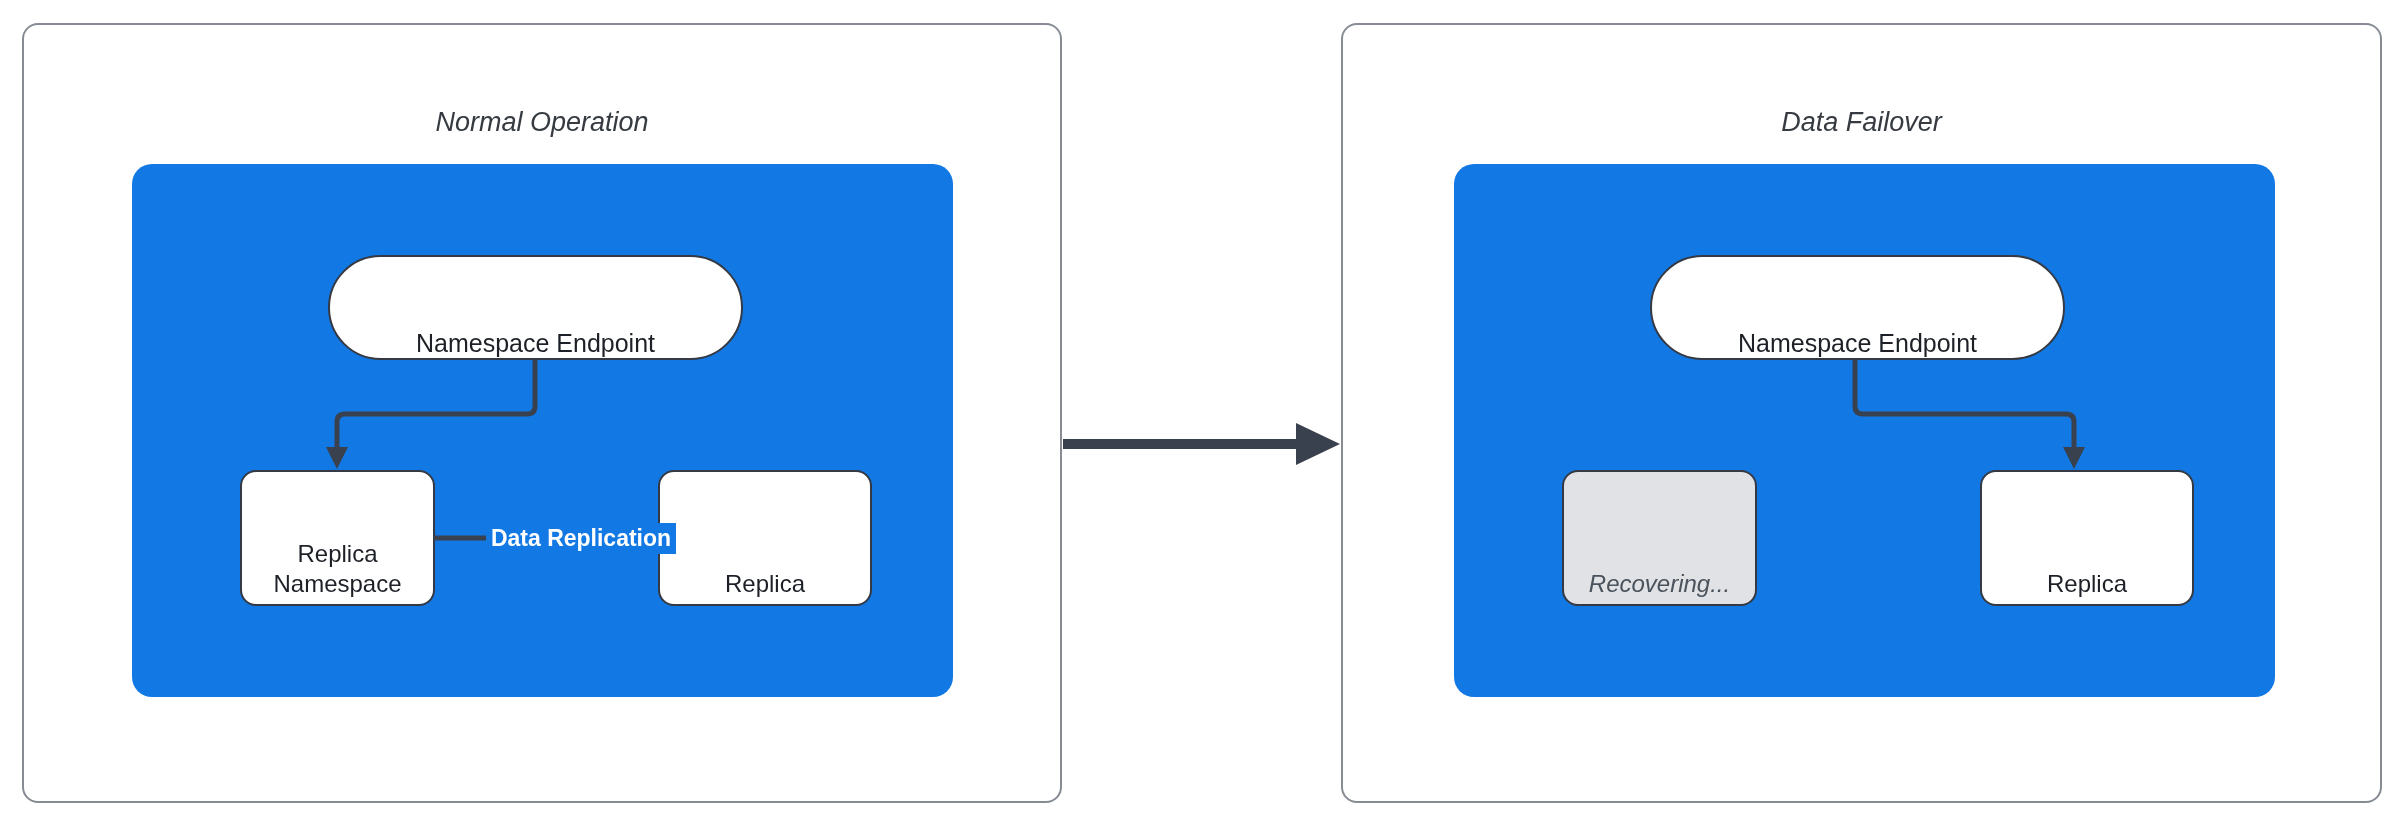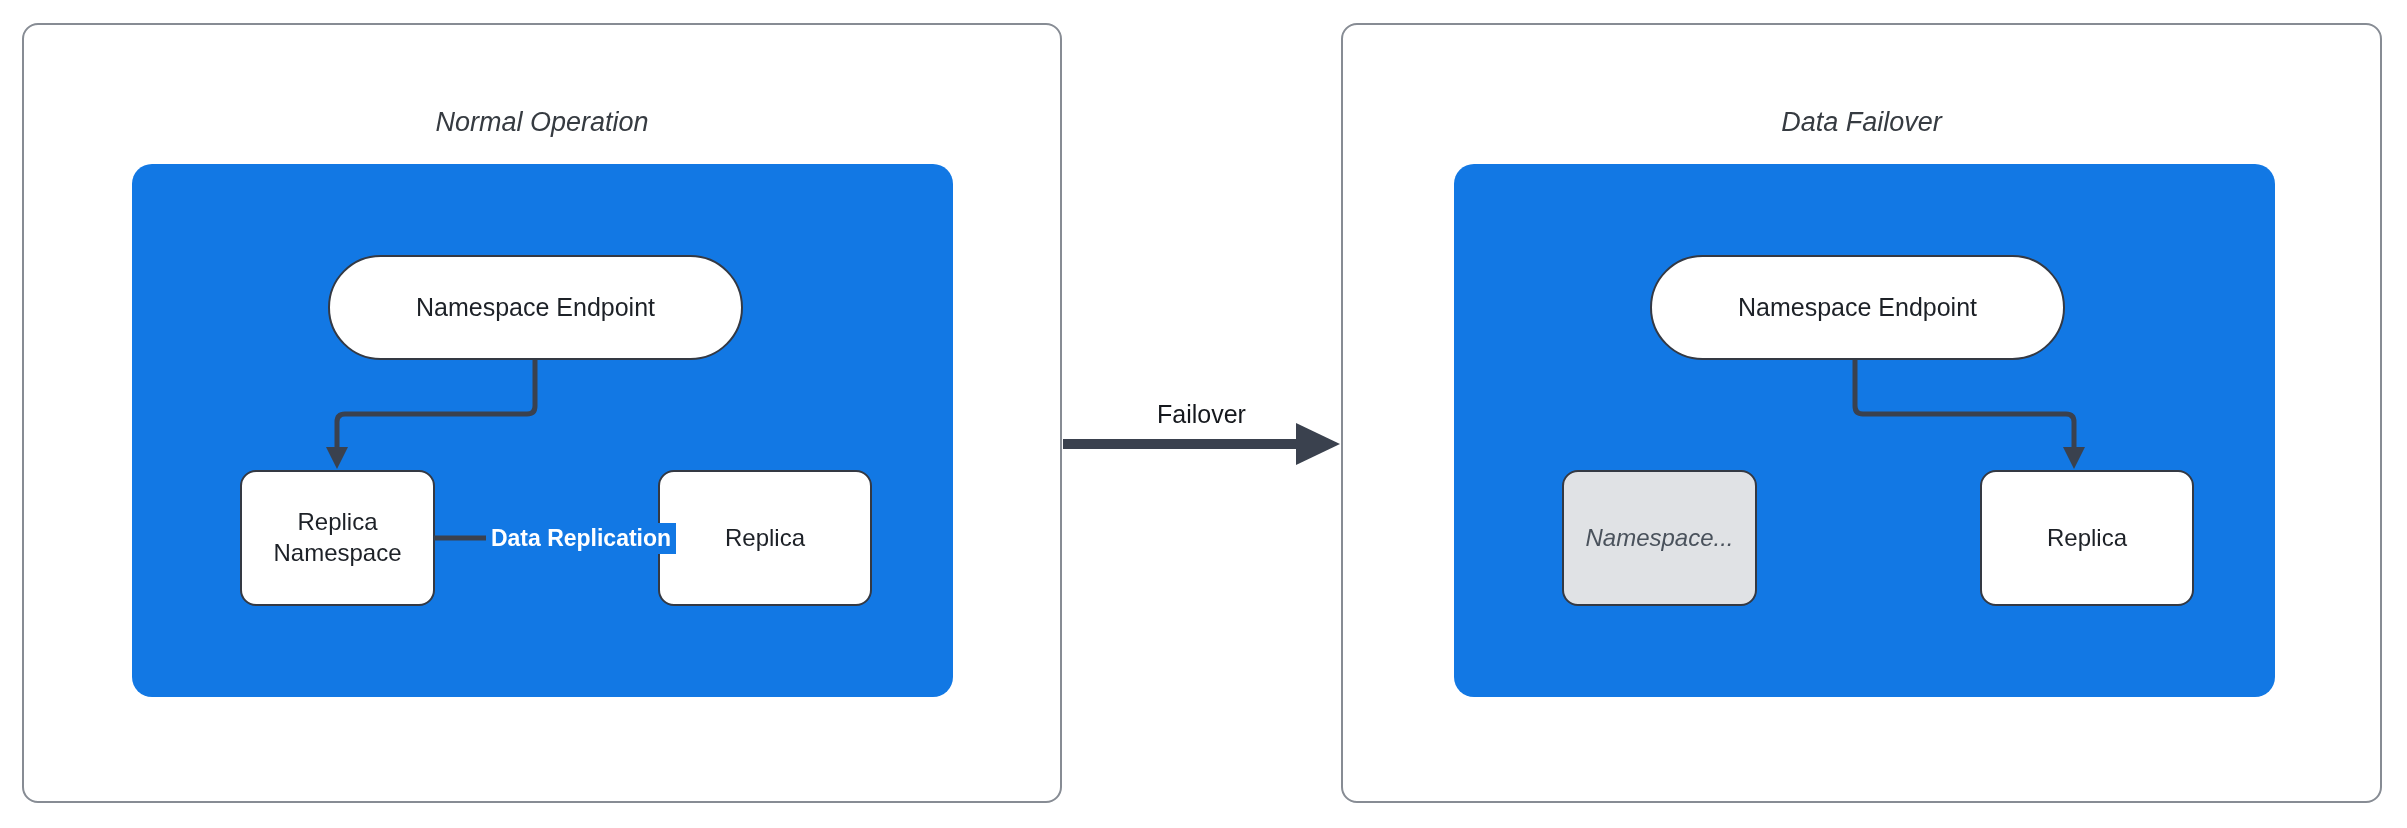--- a/index.html
+++ b/index.html
@@ -49,21 +49,21 @@
     border-radius: 20px;
   }
   .panel.left  .cluster { left: 108px; }
   .panel.right .cluster { left: 111px; }
   .node {
     position: absolute;
     background: #ffffff;
     border: 2.5px solid #343943;
     box-sizing: border-box;
     display: flex;
-    align-items: center;
+    align-items: flex-end;
     justify-content: center;
     text-align: center;
     color: #1d2127;
   }
   .pill {
     left: 196px;
     top: 91px;
     width: 415px;
     height: 105px;
     border-radius: 53px;
@@ -144,21 +144,21 @@
     </div>
   </section>
 
   <section class="panel right">
     <div class="panel-title">Data Failover</div>
     <div class="cluster">
       <div class="node pill">
         <span>Namespace Endpoint</span>
       </div>
       <div class="node box pos-left disabled">
-        <span>Namespace...</span>
+        <span>Recovering...</span>
       </div>
       <div class="node box pos-right">
         <span>Replica</span>
       </div>
     </div>
   </section>
 
   <svg class="edges" viewBox="0 0 2407 828" xmlns="http://www.w3.org/2000/svg">
 
     <g stroke="#3a414e" stroke-width="5" fill="none">
@@ -178,15 +178,14 @@
 
     <g stroke="#3a414e" stroke-width="10" fill="none">
       <path d="M1063 444 L1302 444"></path>
     </g>
     <polygon points="1340,444 1296,423 1296,465" fill="#3a414e"></polygon>
   </svg>
 
   <div class="edge-label-wrap">
     <span>Data Replication</span>
   </div>
-  <div class="transition-label">Failover</div>
 
 </div>
 
 </body></html>

